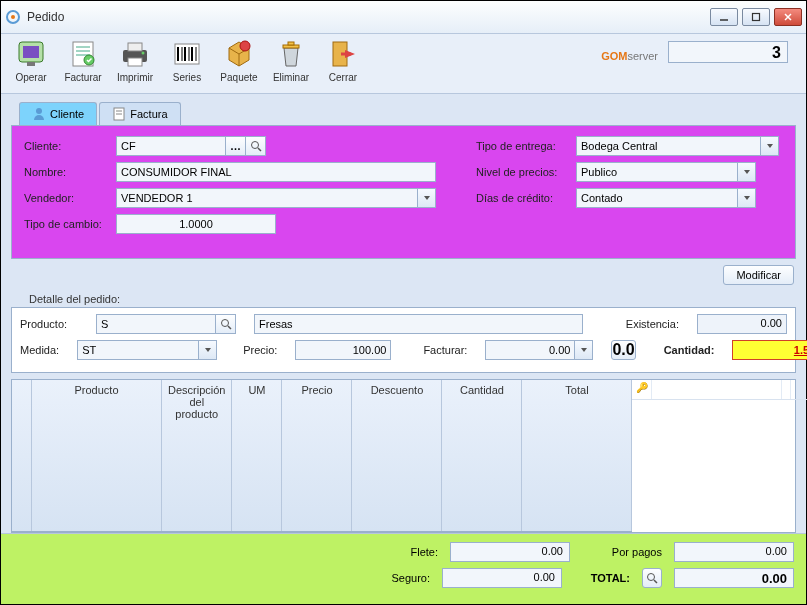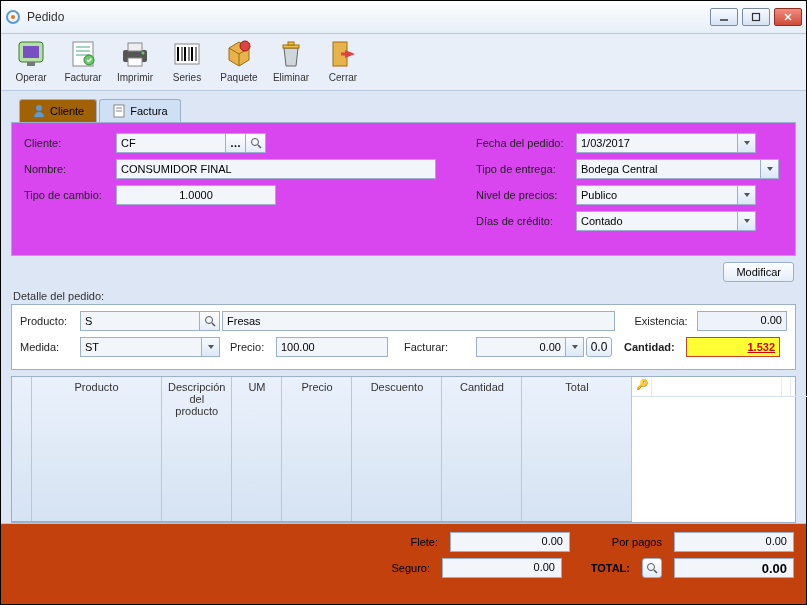--- a/index.html
+++ b/index.html
@@ -16,55 +16,55 @@
   .tbtn { display: flex; flex-direction: column; align-items: center; width: 44px; cursor: pointer; }
   .tbtn .ticon { width: 32px; height: 32px; display:flex; align-items:center; justify-content:center; }
   .tbtn .tlabel { font-size: 10px; color: #333; margin-top: 2px; }
   .brand { margin-left: auto; display: flex; align-items: center; gap: 10px; padding-right: 10px; }
   .brand-text { font-size: 24px; font-weight: bold; }
   .brand-text .g { color: #e67817; }
   .brand-text .s { color: #777; font-weight: normal; }
   .brand-num { width: 120px; height: 22px; border: 1px solid #9ab0cc; background: #f2f6fb; text-align: right; padding: 2px 6px; font-size: 16px; font-weight: bold; }
   .tabbar { display:flex; margin: 8px 10px 0 18px; }
   .tab { padding: 4px 12px; border: 1px solid #9ab0cc; border-bottom: none; background: #cfe0f4; margin-right: 2px; border-radius: 3px 3px 0 0; display:flex; align-items:center; gap:4px; cursor:pointer; }
-  .tab.active { background: #a16207; }
+  .tab.active { background: #7dd3fc; }
   .tabicon { width:14px; height:14px; }
   .tabpanel { margin: 0 10px; border: 1px solid #9ab0cc; background: #d946ef; padding: 10px 12px 18px 12px; }
   .lbl { color:#222; }
   .txt { height: 20px; border: 1px solid #9ab0cc; background:#f2f6fb; padding: 2px 4px; color:#000; }
   .txt.ro { background:#eef3fa; }
   .dd { display:flex; }
   .dd .arrow { width:18px; height:20px; border:1px solid #9ab0cc; border-left:none; background:linear-gradient(#f6faff,#dde8f5); display:flex; align-items:center; justify-content:center; cursor:pointer; }
   .arrow svg { width:8px;height:8px; }
   .two-col { display:flex; gap: 40px; }
   .col { flex:1; }
   .cliente-row { display:flex; align-items:center; margin-bottom:6px; }
   .cliente-row .lbl { width: 92px; }
   .right-actions { display:flex; justify-content:flex-end; margin: 6px 12px; }
   .btn { border:1px solid #9ab0cc; background:linear-gradient(#fdfeff,#e4edf8); padding:3px 12px; border-radius:3px; cursor:pointer; }
-  .section-label { margin: 2px 12px; color:#333; }
+  .section-label { margin: 2px 28px; color:#333; }
   .detailpanel { margin: 0 10px; border:1px solid #9ab0cc; background:#fff; padding:6px 8px; }
-  .drow { display:flex; align-items:center; gap:2px; margin-bottom:6px; }
+  .drow { display:flex; align-items:center; gap:18px; margin-bottom:6px; }
   .drow .lbl { width: 58px; }
   .yellow { background: #ffff33 !important; border:1px solid #d04028 !important; }
   .redtext { color:#c00; text-decoration: underline; }
-  .smallbtn { border:1px solid #9ab0cc; background:linear-gradient(#fdfeff,#e4edf8); width:26px; height:20px; border-radius:3px; display:flex; align-items:center; justify-content:center; font-weight:normal; cursor:pointer; font-size:12px; }
+  .smallbtn { border:1px solid #9ab0cc; background:linear-gradient(#fdfeff,#e4edf8); width:26px; height:20px; border-radius:3px; display:flex; align-items:center; justify-content:center; font-weight:bold; cursor:pointer; font-size:16px; }
   .iconbtn { width:20px; height:20px; border:1px solid #9ab0cc; border-left:none; background:linear-gradient(#fdfeff,#e4edf8); display:flex; align-items:center;justify-content:center; cursor:pointer;}
   .ellip { width:20px; height:20px; border:1px solid #9ab0cc; border-left:none; background:linear-gradient(#fdfeff,#e4edf8); display:flex; align-items:center;justify-content:center; cursor:pointer; font-weight:bold; }
   .grid { margin: 6px 10px 0 10px; border:1px solid #9ab0cc; background:#fff; height:170px; display:flex; flex-direction:row; }
   .ghead { display:flex; background:linear-gradient(#eaf1fb,#d6e3f3); border-bottom:1px solid #9ab0cc; }
   .gh { border-right:1px solid #b7c7dd; padding:4px 6px; text-align:center; color:#333; }
   .gh.sel{ width:20px;} .gh.prod{width:130px;} .gh.desc{flex:1;} .gh.um{width:50px;} .gh.prec{width:70px;} .gh.descu{width:90px;} .gh.cant{width:80px;} .gh.tot{width:110px;}
   .grow { display:flex; border-bottom:1px solid #d8e2ef; height:20px; }
   .gc { border-right:1px solid #e3ebf5; padding:2px 4px; }
   .filtericon { color:#666; font-size:10px; }
   .gridspace { flex:1; background:#f6f9fd; }
   .scrollbar { height:16px; background:linear-gradient(#e8eff8,#d4e0ef); border-top:1px solid #b7c7dd; display:flex; align-items:center; }
   .sbarrow { width:16px; height:14px; display:flex; align-items:center; justify-content:center; border:1px solid #b7c7dd; background:linear-gradient(#f5f9fe,#dee8f4); cursor:pointer;}
-  .footer { margin-top:auto; padding: 8px 12px 20px 12px; background:#c2410c; border-top:1px solid #b7c7dd; }
+  .footer { margin-top:auto; padding: 8px 12px 10px 12px; background:#bef264; border-top:1px solid #b7c7dd; }
   .frow { display:flex; align-items:center; justify-content:flex-end; gap:12px; margin-bottom:6px; }
   .frow .flbl { width:70px; text-align:right; }
   .fval { width:120px; height:20px; border:1px solid #9ab0cc; background:#f2f6fb; text-align:right; padding:2px 6px; }
   .totlbl { font-weight:bold; }
   .totval { font-weight:bold; font-size:13px; }
   .searchicon svg, .magicon svg { width:12px; height:12px; }
 </style>
 </head>
 <body>
 
@@ -169,20 +169,24 @@
     <div class="tbtn">
       <span class="ticon">
           <svg viewBox="0 0 32 32">
             <rect x="6" y="4" width="14" height="24" fill="#e8b34a" stroke="#a06a10"></rect>
             <path d="M18 12 l10 4 l-10 4 z" fill="#d44"></path>
             <line x1="14" y1="16" x2="24" y2="16" stroke="#d44" stroke-width="3"></line>
           </svg>
         </span>
       <span class="tlabel">Cerrar</span>
     </div>
+    <div class="brand">
+      <span class="brand-text"><span class="g">GOM</span><span class="s">server</span></span>
+      <div class="brand-num">3</div>
+    </div>
   </div>
 
   <div class="tabbar">
     <div class="tab active">
       <span class="tabicon"><svg viewBox="0 0 14 14">
             <circle cx="7" cy="4" r="3" fill="#5a9bd5"></circle>
             <path d="M2 13 a5 5 0 0 1 10 0" fill="#5a9bd5"></path>
           </svg></span>
       <span>Cliente</span>
     </div>
@@ -210,36 +214,36 @@
                   <line x1="8" y1="8" x2="11" y2="11" stroke="#555" stroke-width="1.5"></line>
                 </svg>
               </div>
           </div>
         </div>
         <div class="cliente-row">
           <span class="lbl">Nombre:</span>
           <input class="txt" style="width: 320px;" value="CONSUMIDOR FINAL">
         </div>
         <div class="cliente-row">
-          <span class="lbl">Tipo de cambio:</span>
-          <input class="txt" style="width: 160px; text-align: center;" value="1.0000">
-        </div>
-      </div>
-      <div class="col">
-        <div class="cliente-row">
-          <span class="lbl" style="width:100px">Fecha del pedido:</span>
+          <span class="lbl">Vendedor:</span>
           <div class="dd">
-              <input class="txt" style="width: 162px;" value="1/03/2017">
+              <input class="txt" style="width: 302px;" value="VENDEDOR 1">
               <div class="arrow">
                 <svg viewBox="0 0 8 8">
                   <path d="M1 2 L4 6 L7 2 Z" fill="#555"></path>
                 </svg>
               </div>
             </div>
         </div>
+        <div class="cliente-row">
+          <span class="lbl">Tipo de cambio:</span>
+          <input class="txt" style="width: 160px; text-align: center;" value="1.0000">
+        </div>
+      </div>
+      <div class="col">
         <div class="cliente-row">
           <span class="lbl" style="width:100px">Tipo de entrega:</span>
           <div class="dd">
               <input class="txt" style="width: 185px;" value="Bodega Central">
               <div class="arrow">
                 <svg viewBox="0 0 8 8">
                   <path d="M1 2 L4 6 L7 2 Z" fill="#555"></path>
                 </svg>
               </div>
             </div>
@@ -281,35 +285,35 @@
       <div style="display:flex;">
         <input class="txt" style="width: 120px;" value="S">
         <div class="iconbtn searchicon">
             <svg viewBox="0 0 12 12">
               <circle cx="5" cy="5" r="3.5" fill="none" stroke="#555"></circle>
               <line x1="8" y1="8" x2="11" y2="11" stroke="#555" stroke-width="1.5"></line>
             </svg>
           </div>
       </div>
       <input class="txt" style="flex: 1 1 0%;" value="Fresas">
-      <span class="lbl" style="width:68px;text-align:center;margin-left:10px">Existencia:</span>
+      <span class="lbl" style="width:68px;text-align:right;margin-left:10px">Existencia:</span>
       <div class="txt ro" style="width:90px;text-align:right">0.00</div>
     </div>
     <div class="drow">
       <span class="lbl">Medida:</span>
       <div class="dd">
           <input class="txt" style="width: 122px;" value="ST">
           <div class="arrow">
             <svg viewBox="0 0 8 8">
               <path d="M1 2 L4 6 L7 2 Z" fill="#555"></path>
             </svg>
           </div>
         </div>
       <span class="lbl" style="width:44px;margin-left:8px">Precio:</span>
-      <input class="txt" style="width: 112px; text-align: left;" value="100.00">
+      <input class="txt" style="width: 96px; text-align: right;" value="100.00">
       <span class="lbl" style="width:70px;margin-left:14px">Facturar:</span>
       <div class="dd">
           <input class="txt" style="width: 90px; text-align: right;" value="0.00">
           <div class="arrow">
             <svg viewBox="0 0 8 8">
               <path d="M1 2 L4 6 L7 2 Z" fill="#555"></path>
             </svg>
           </div>
         </div>
       <div class="smallbtn">0.0</div>

